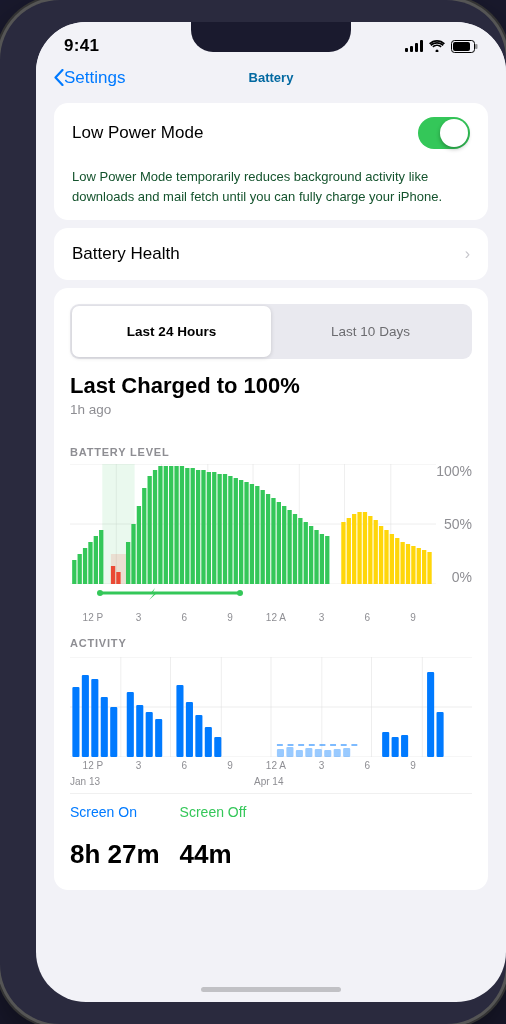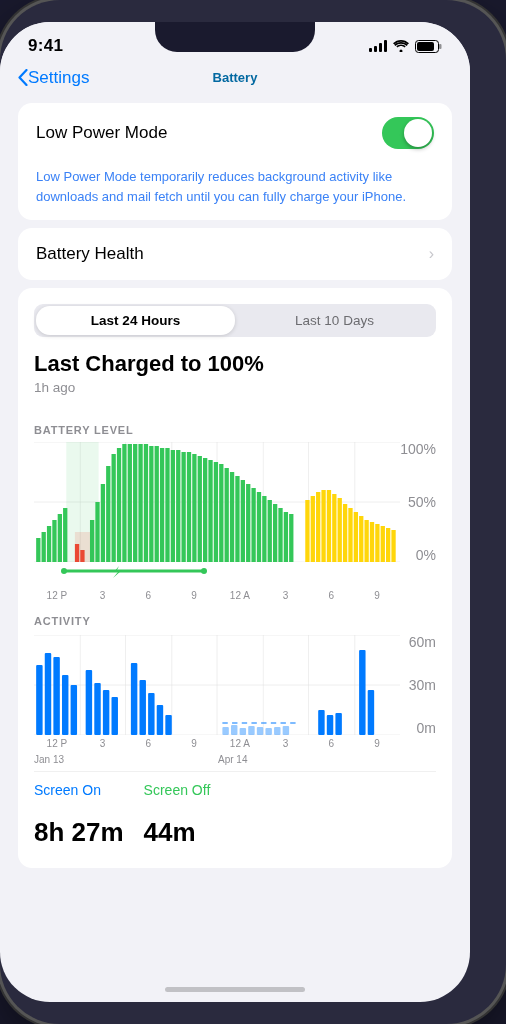--- a/index.html
+++ b/index.html
@@ -11,21 +11,21 @@
       min-height: 100vh;
       font-family: -apple-system, BlinkMacSystemFont, 'SF Pro Display', 'Helvetica Neue', Arial, sans-serif;
     }
     .phone-frame {
       width: 506px;
       height: 1024px;
       background: #2a2a3e;
       border-radius: 60px;
       position: relative;
       display: flex;
-      justify-content: flex-start;
+      justify-content: flex-end;
       align-items: center;
       box-shadow: 0 0 0 3px #555, 0 0 0 5px #333, 0 20px 60px rgba(0,0,0,0.6);
     }
     .phone-screen {
       width: 470px;
       height: 980px;
       background: #f2f2f7;
       border-radius: 50px;
       overflow: hidden;
       position: relative;
@@ -133,21 +133,21 @@
       right: 2px;
       width: 28px;
       height: 28px;
       background: #fff;
       border-radius: 50%;
       box-shadow: 0 2px 4px rgba(0,0,0,0.3);
     }
     .description-text {
       padding: 4px 18px 14px;
       font-size: 13px;
-      color: #3b82f6;
+      color: #14532d;
       line-height: 1.5;
     }
     .battery-health-row {
       display: flex;
       align-items: center;
       justify-content: space-between;
       padding: 16px 18px;
     }
     .battery-health-label {
       font-size: 17px;
@@ -167,24 +167,24 @@
     .tab-row {
       display: flex;
       background: #e9e9ef;
       border-radius: 9px;
       padding: 2px;
       margin-bottom: 14px;
     }
     .tab-btn {
       flex: 1;
       text-align: center;
-      padding: 7px 0;
+      padding: 18px 0;
       font-size: 13.5px;
       font-weight: 500;
-      border-radius: 14px;
+      border-radius: 7px;
       cursor: pointer;
       color: #6c6c70;
     }
     .tab-btn.active {
       background: #fff;
       color: #000;
       font-weight: 600;
       box-shadow: 0 1px 4px rgba(0,0,0,0.15);
     }
     .charged-title {
@@ -565,25 +565,20 @@
 
               <line x1="175" y1="88" x2="245" y2="88" stroke="#007AFF" stroke-width="2" stroke-dasharray="5,4" opacity="0.5"></line>
 
               <rect x="302" y="15" width="6" height="85" fill="#007AFF" rx="1"></rect>
               <rect x="310" y="55" width="6" height="45" fill="#007AFF" rx="1"></rect>
               <rect x="264" y="75" width="6" height="25" fill="#007AFF" rx="1"></rect>
               <rect x="272" y="80" width="6" height="20" fill="#007AFF" rx="1"></rect>
               <rect x="280" y="78" width="6" height="22" fill="#007AFF" rx="1"></rect>
             </svg>
           </div>
-          <div class="y-axis-activity">
-            <span class="y-label">60m</span>
-            <span class="y-label">30m</span>
-            <span class="y-label">0m</span>
-          </div>
         </div>
 
         <div class="x-axis-activity">
           <div class="x-group">
             <span class="x-label-main">12 P</span>
           </div>
           <div class="x-group">
             <span class="x-label-main">3</span>
           </div>
           <div class="x-group">

